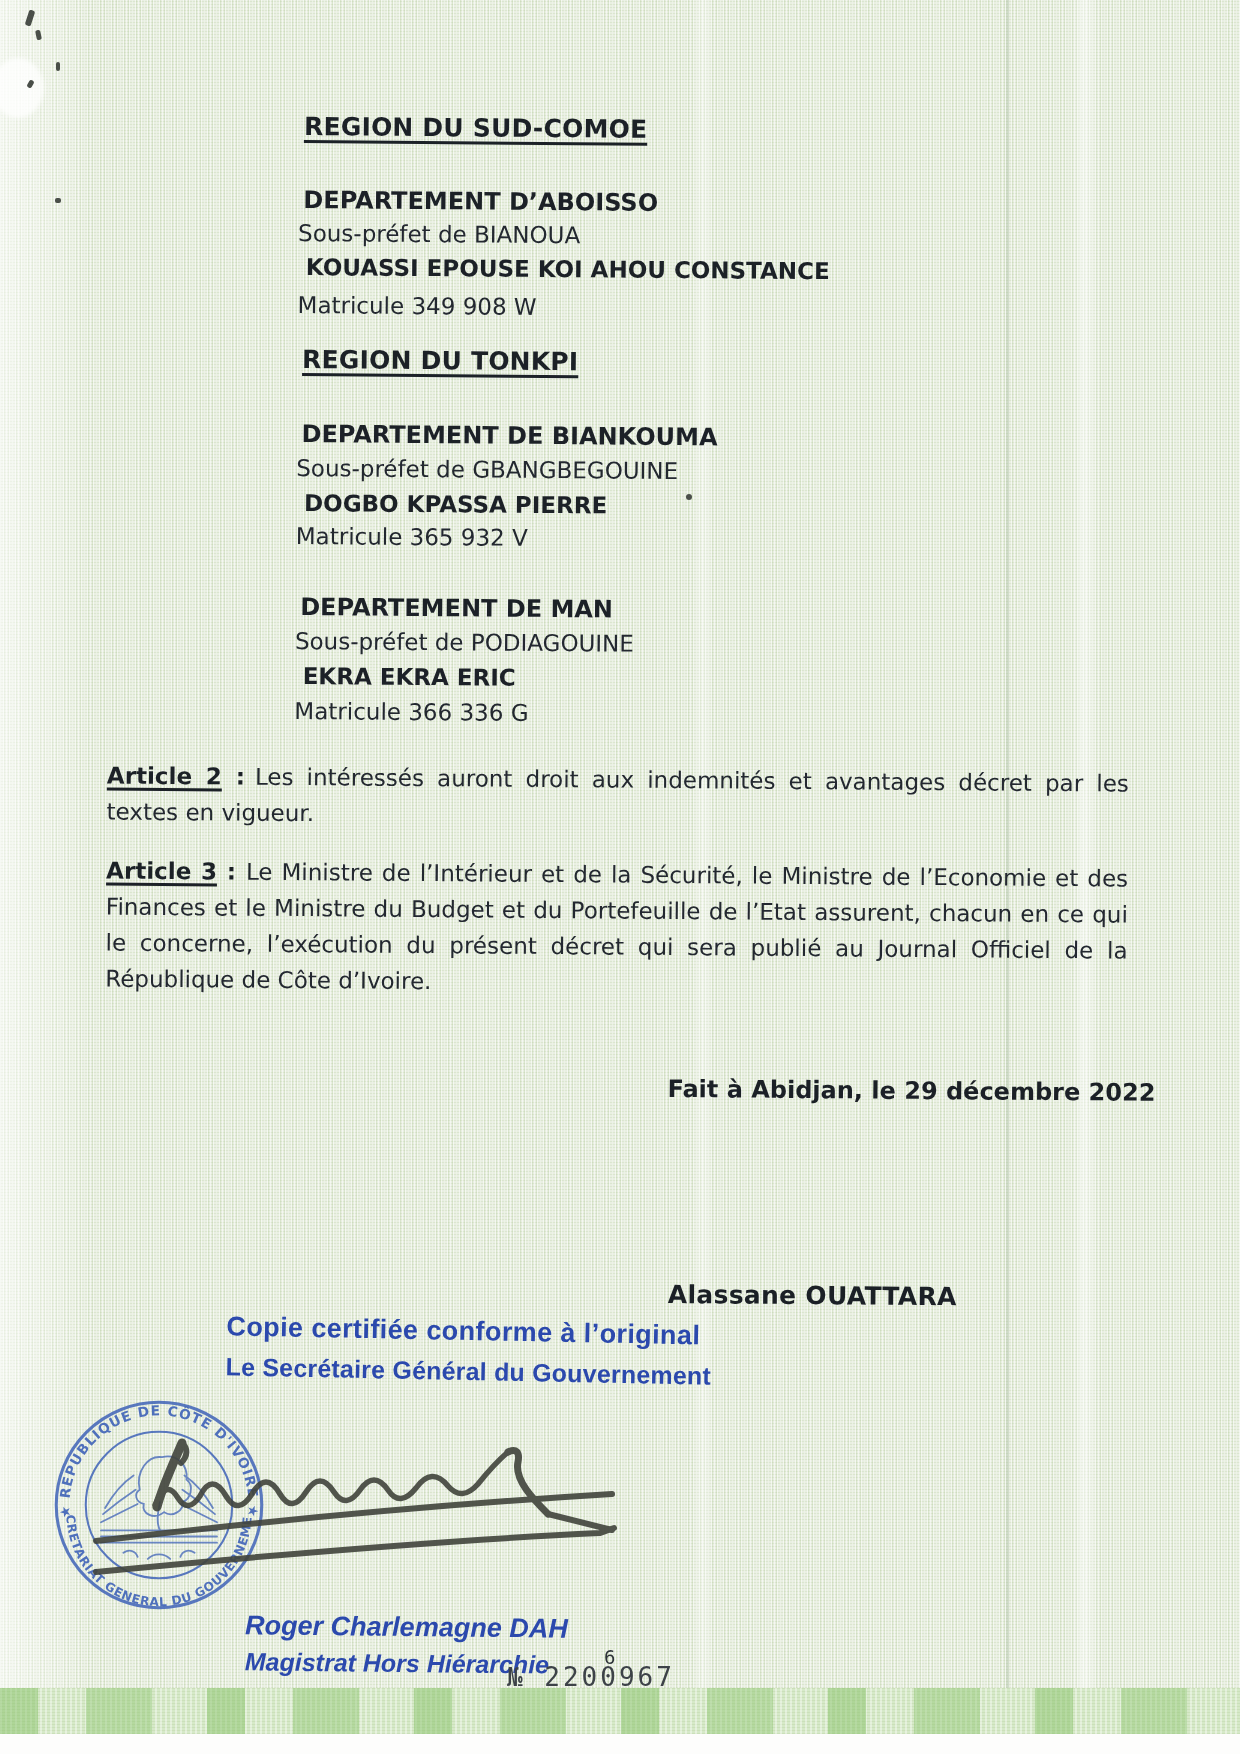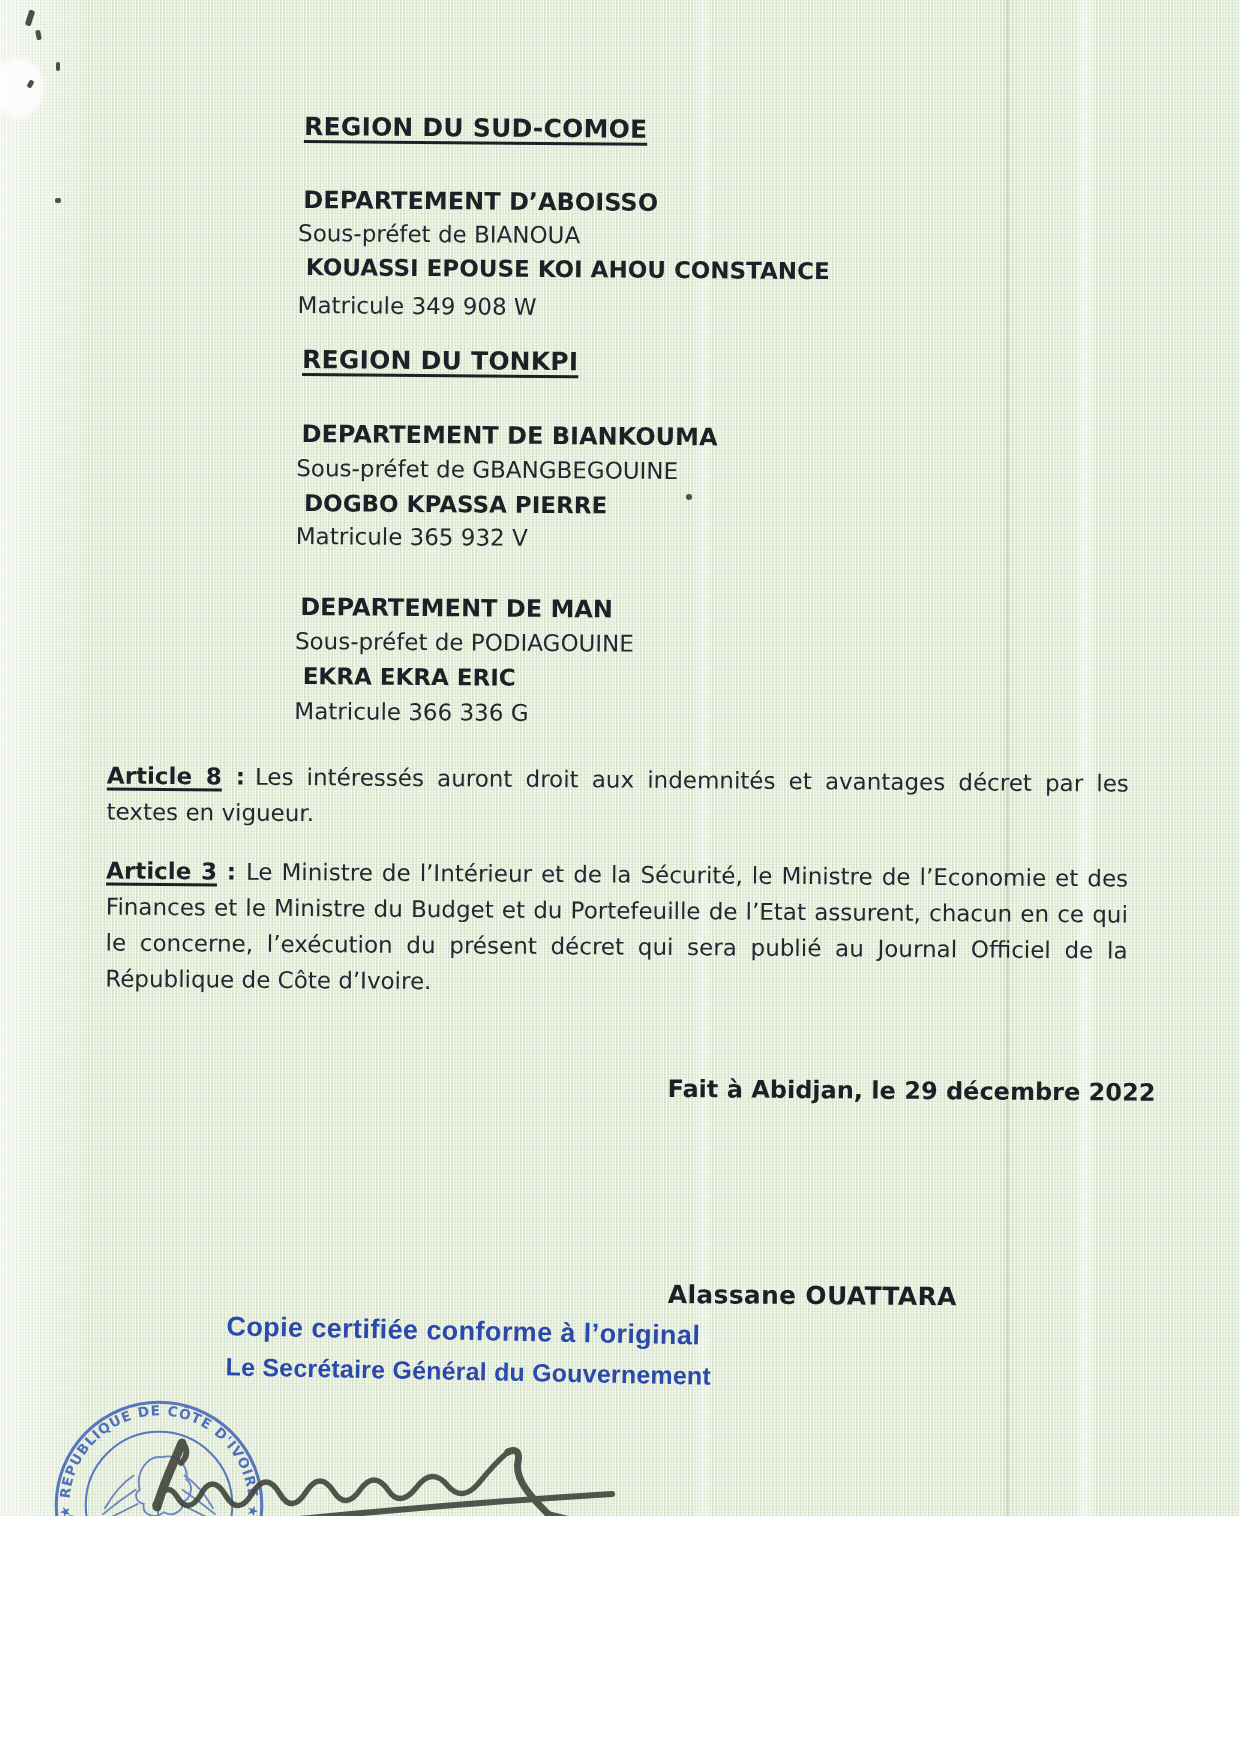--- a/index.html
+++ b/index.html
@@ -1,17 +1,17 @@
 <!DOCTYPE html>
 <html><head>
 <meta charset="utf-8">
 <style>
   html,body{margin:0;padding:0;background:#ffffff;}
   .page{
-    position:relative;width:1240px;height:1516px;overflow:hidden;
+    position:relative;width:1240px;height:1754px;overflow:hidden;
     background-color:#e9efe2;
     background-image:
       repeating-linear-gradient(90deg, rgba(255,255,255,0.55) 0 1px, rgba(255,255,255,0) 1px 3px),
       repeating-linear-gradient(0deg, rgba(171,198,143,0.22) 0 1px, rgba(255,255,255,0) 1px 3px),
       repeating-linear-gradient(90deg, rgba(171,198,143,0.26) 0 1px, rgba(255,255,255,0) 1px 4px);
     font-family:"DejaVu Sans", sans-serif;
     color:#232830;
   }
   .streak{position:absolute;top:0;height:1754px;pointer-events:none;}
   .streak.s-left{left:0;width:95px;background:linear-gradient(90deg, rgba(255,255,255,0.55), rgba(255,255,255,0));}
@@ -87,21 +87,21 @@
     <div class="abs h-dept" style="left:305px;top:418px;">DEPARTEMENT DE BIANKOUMA</div>
     <div class="abs t-line" style="left:300px;top:453px;">Sous-préfet de GBANGBEGOUINE</div>
     <div class="abs t-officer" style="left:308px;top:488px;">DOGBO KPASSA PIERRE</div>
     <div class="abs t-line" style="left:300px;top:521px;">Matricule 365 932 V</div>
 
     <div class="abs h-dept" style="left:305px;top:591px;">DEPARTEMENT DE MAN</div>
     <div class="abs t-line" style="left:300px;top:626px;">Sous-préfet de PODIAGOUINE</div>
     <div class="abs t-officer" style="left:308px;top:661px;">EKRA EKRA ERIC</div>
     <div class="abs t-line" style="left:300px;top:696px;">Matricule 366 336 G</div>
 
-    <p class="para" style="left:113px;top:757px;width:1022px;"><span class="art-label">Article 8</span><span class="art-sep"> :</span><span>Les intéressés auront droit aux indemnités et avantages décret par les textes en vigueur.</span></p>
+    <p class="para" style="left:113px;top:757px;width:1022px;"><span class="art-label">Article 2</span><span class="art-sep"> :</span><span>Les intéressés auront droit aux indemnités et avantages décret par les textes en vigueur.</span></p>
 
     <p class="para" style="left:113px;top:852px;width:1022px;"><span class="art-label">Article 3</span><span class="art-sep"> :</span><span>Le Ministre de l’Intérieur et de la Sécurité, le Ministre de l’Economie et des Finances et le Ministre du Budget et du Portefeuille de l’Etat assurent, chacun en ce qui le concerne, l’exécution du présent décret qui sera publié au Journal Officiel de la République de Côte d’Ivoire.</span></p>
 
     <div class="abs t-dateline" style="left:676px;top:1070px;">Fait à Abidjan, le  29 décembre 2022</div>
     <div class="abs t-signatory" style="left:678px;top:1275px;">Alassane OUATTARA</div>
   </div>
 
   <div class="cert">
     <div class="l1">Copie certifiée conforme à l’original</div>
     <div class="l2">Le Secrétaire Général du Gouvernement</div>

